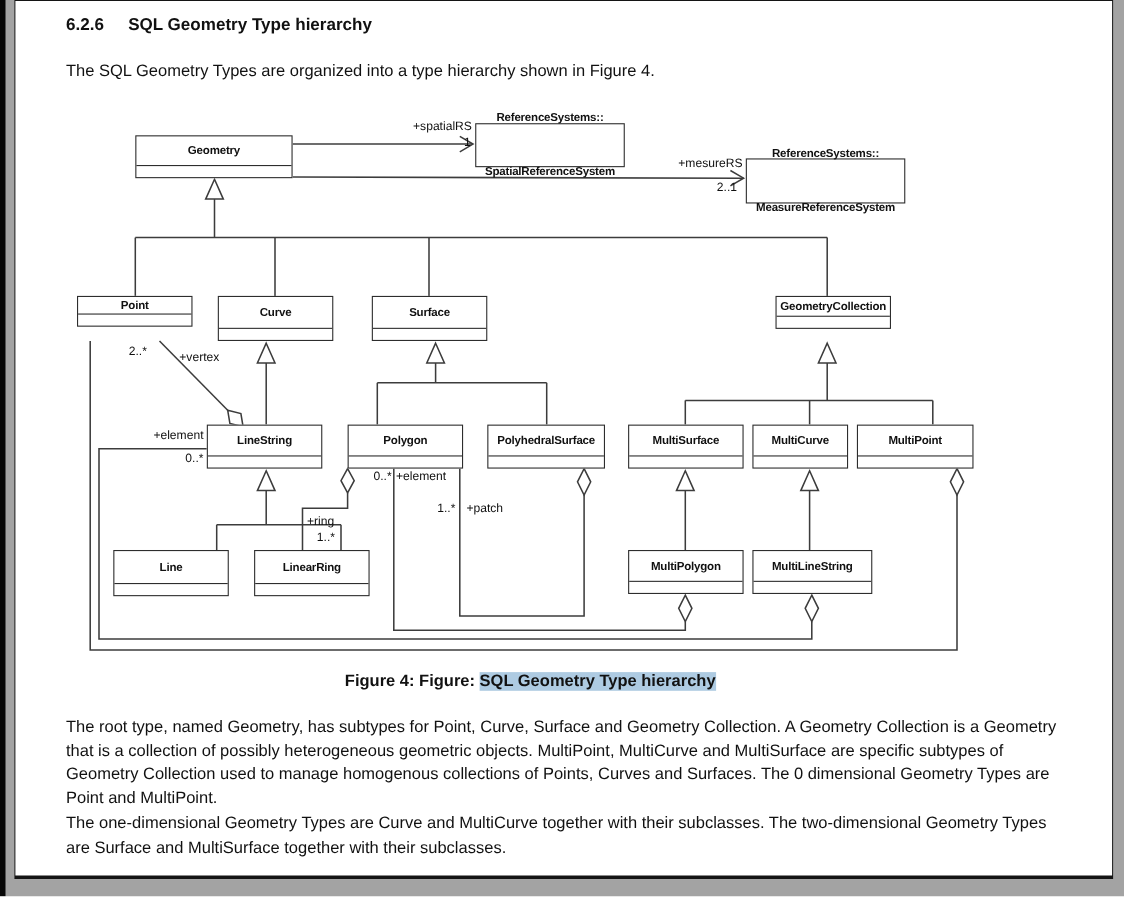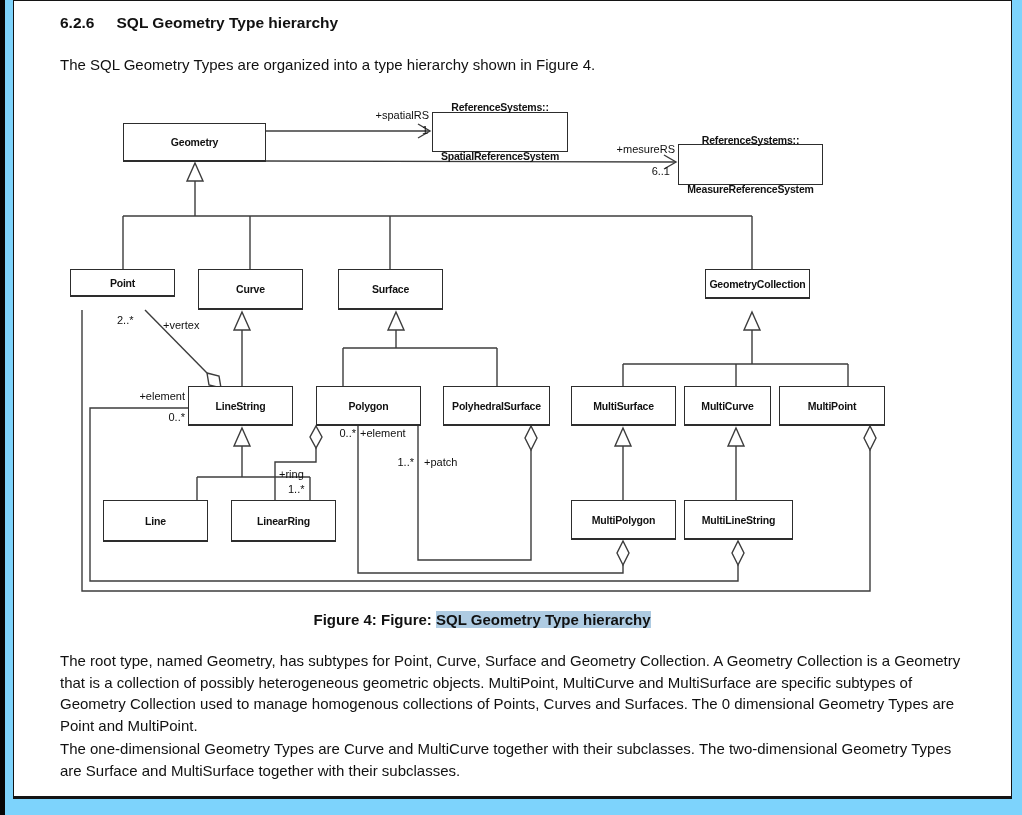--- a/index.html
+++ b/index.html
@@ -1,28 +1,28 @@
 <!DOCTYPE html>
 <html style="--hl: #aecbe2;"><head>
 <meta charset="utf-8">
 <style>
   html,body{margin:0;padding:0;background:#fff;}
-  .stage{position:relative;width:1022px;height:815px;background:#7dd3fc;overflow:hidden;
+  .stage{position:relative;width:1022px;height:815px;background:#a3a3a3;overflow:hidden;
          font-family:"Liberation Sans",sans-serif;color:#111;}
   .left-bar{position:absolute;left:0;top:0;width:5px;height:815px;background:#060606;}
   .page-frame{position:absolute;left:13px;top:0;width:999px;height:799px;box-sizing:border-box;
               border:1.6px solid #141414;border-bottom-width:3px;background:#fff;}
   .heading{position:absolute;left:60px;top:14px;font-size:15.5px;font-weight:bold;white-space:nowrap;}
   .heading .hnum{margin-right:22px;}
   .intro{position:absolute;left:60px;top:56px;font-size:15px;white-space:nowrap;}
   
   .diagram{position:absolute;left:0;top:0;width:1022px;height:620px;}
   .wires{position:absolute;left:0;top:0;z-index:1;}
   .cls{position:absolute;background:#fff;border:1.5px solid #2d2d2d;box-sizing:border-box;
-       display:flex;flex-direction:row;z-index:2;}
+       display:flex;flex-direction:column;z-index:2;}
   .cls .nm{flex:1;display:flex;align-items:center;justify-content:center;font-weight:bold;
            font-size:10.5px;letter-spacing:-0.2px;border-bottom:1.4px solid #2d2d2d;white-space:nowrap;}
   .cls .at{height:10px;}
   .refbox{z-index:2;position:absolute;background:#fff;border:1.5px solid #2d2d2d;box-sizing:border-box;
           display:flex;flex-direction:column;align-items:center;justify-content:center;gap:36px;}
   .refbox .rl{font-weight:bold;font-size:10.5px;letter-spacing:-0.2px;line-height:13px;white-space:nowrap;}
   .lbl{position:absolute;font-size:11px;color:#101010;white-space:nowrap;z-index:3;}
   
   .caption{position:absolute;left:0;top:611px;width:964px;text-align:center;
            font-size:15px;font-weight:bold;white-space:nowrap;}
@@ -174,21 +174,21 @@
         <div class="at"></div>
     </div>
     <div class="cls" style="left:684px;top:500px;width:109px;height:40px">
       <div class="nm">MultiLineString</div>
         <div class="at"></div>
     </div>
 
     <span class="lbl" style="right:593px;top:109px">+spatialRS</span>
     <span class="lbl" style="right:594px;top:124px">1</span>
     <span class="lbl" style="right:347px;top:143px">+mesureRS</span>
-    <span class="lbl" style="right:352px;top:165px">6..1</span>
+    <span class="lbl" style="right:352px;top:165px">2..1</span>
     <span class="lbl" style="left:117px;top:314px">2..*</span>
     <span class="lbl" style="left:163px;top:319px">+vertex</span>
     <span class="lbl" style="right:837px;top:390px">+element</span>
     <span class="lbl" style="right:837px;top:411px">0..*</span>
     <span class="lbl" style="left:279px;top:468px">+ring</span>
     <span class="lbl" style="left:288px;top:483px">1..*</span>
     <span class="lbl" style="right:608px;top:456px">1..*</span>
     <span class="lbl" style="left:424px;top:456px">+patch</span>
     <span class="lbl" style="right:666px;top:427px">0..*</span>
     <span class="lbl" style="left:360px;top:427px">+element</span>

